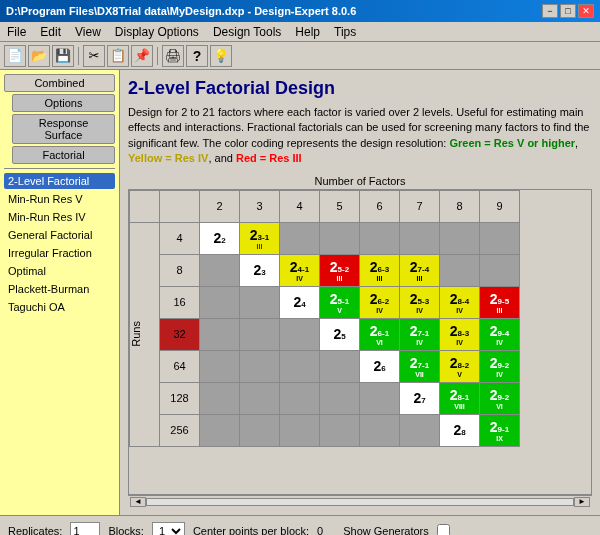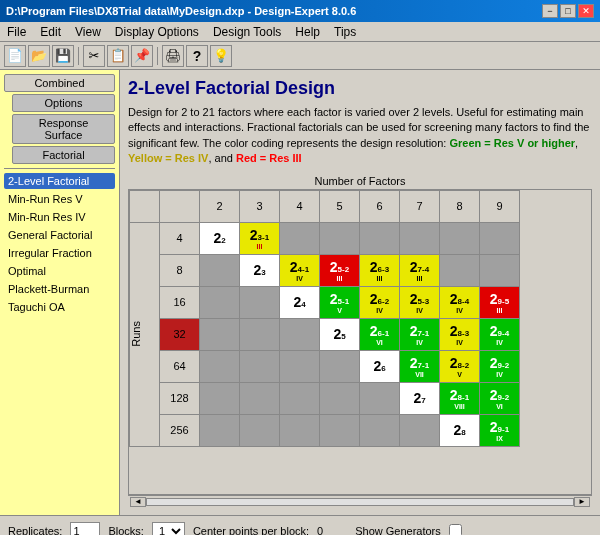--- a/index.html
+++ b/index.html
@@ -526,15 +526,15 @@
   <span>Replicates:</span>
   <input class="bottom-input" type="text" value="1" style="">
   <span>Blocks:</span>
   <select class="dropdown">
     <option>1</option>
     <option>2</option>
     <option>4</option>
   </select>
   <span>Center points per block:</span>
   <span>0</span>
-  <span style="margin-left:24px;">Show Generators</span>
+  <span style="margin-left:12px;">Show Generators</span>
   <input type="checkbox" style="">
 </div>
 
 </body></html>

